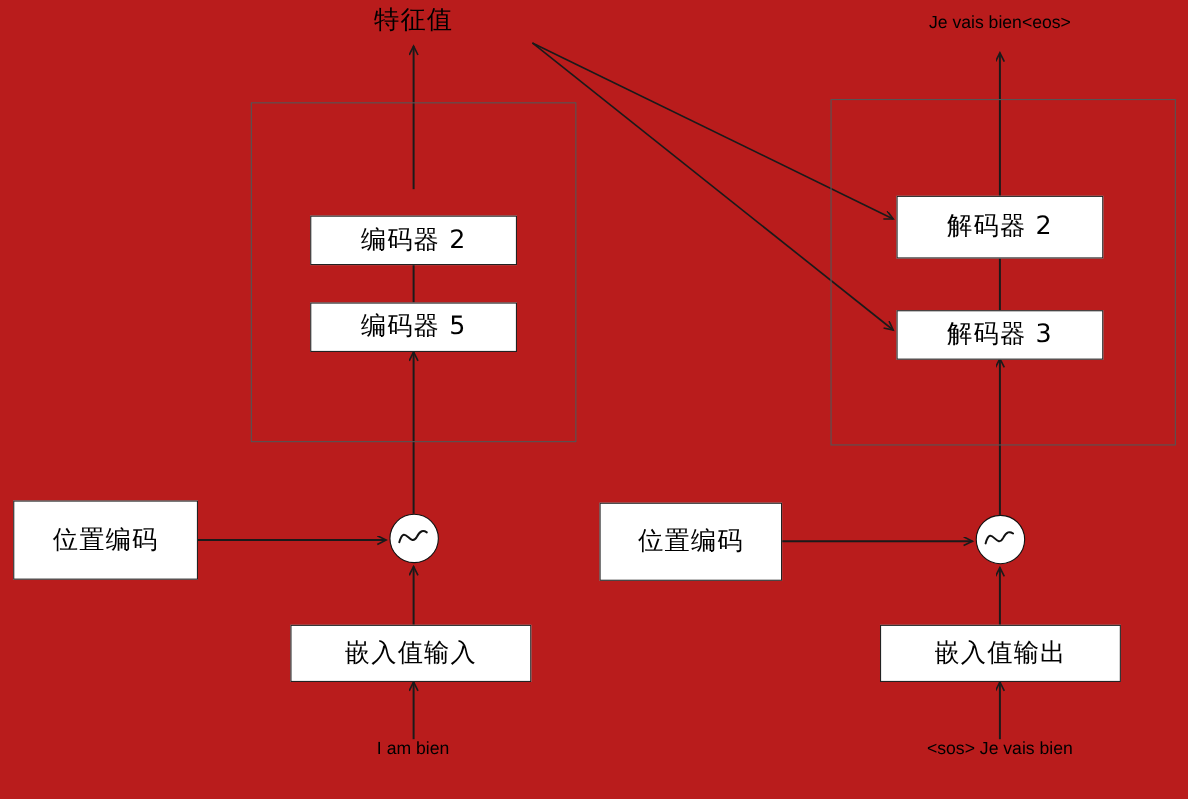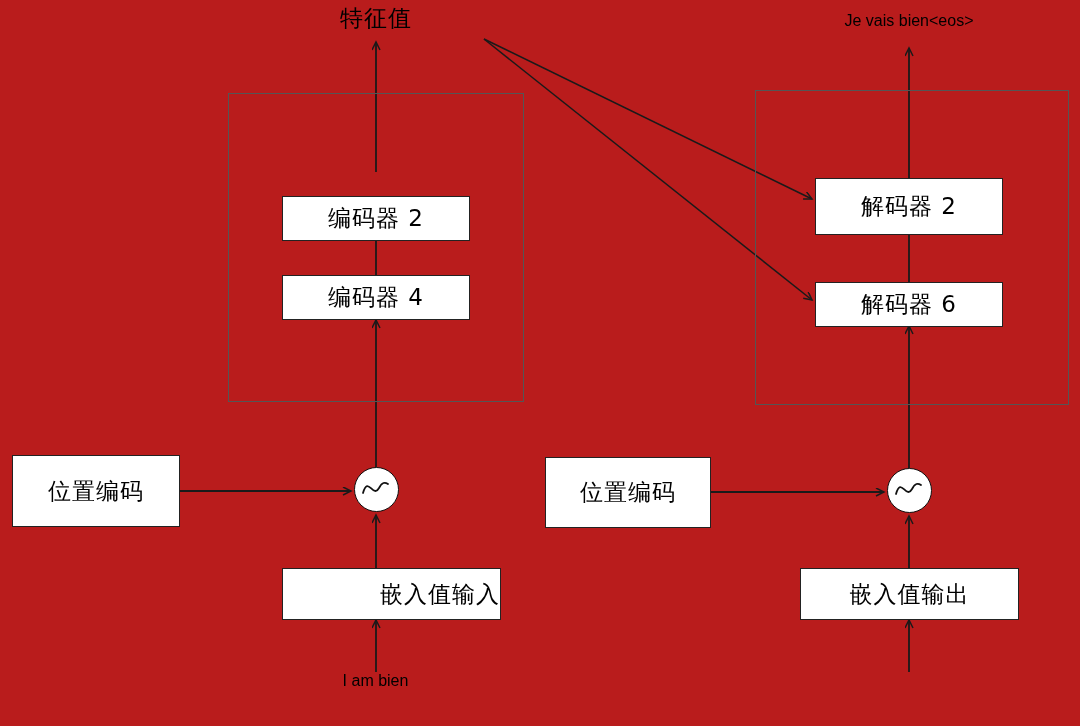--- a/index.html
+++ b/index.html
@@ -109,59 +109,60 @@
 
   <div class="free-label cjk" style="left:316px; top:6px; width:120px;">特征值</div>
 
   <div class="group-box" style="left:228px; top:93px; width:296px; height:309px;"></div>
 
   <div class="node cjk" style="left:282px; top:172px; width:188px; height:45px;margin-top:24px;">
     <span>编码器 2</span>
   </div>
 
   <div class="node cjk" style="left:282px; top:275px; width:188px; height:45px;">
-    <span>编码器 4</span>
+    <span>编码器 5</span>
   </div>
 
   <div class="node cjk" style="left:12px; top:455px; width:168px; height:72px;">
     <span>位置编码</span>
   </div>
 
   <div class="circle-node" style="left:354px; top:467px; width:45px; height:45px;">
     <svg width="41" height="41" viewBox="0 0 41 41">
       <path d="M8,25 C13,7 18,31 24,20 C27,14 30,14 33,16" fill="none" stroke="#111111" stroke-width="1.8" stroke-linecap="round"></path>
     </svg>
   </div>
 
-  <div class="node cjk" style="left:282px; top:568px; width:219px; height:52px;justify-content:flex-end;">
+  <div class="node cjk" style="left:264px; top:568px; width:219px; height:52px;">
     <span>嵌入值输入</span>
   </div>
 
   <div class="free-label latin" style="left:266px; top:672px; width:219px;">I am bien</div>
 
   <div class="free-label latin" style="left:784px; top:12px; width:250px;">Je vais bien&lt;eos&gt;</div>
 
   <div class="group-box" style="left:755px; top:90px; width:314px; height:315px;"></div>
 
   <div class="node cjk" style="left:815px; top:178px; width:188px; height:57px;">
     <span>解码器 2</span>
   </div>
 
   <div class="node cjk" style="left:815px; top:282px; width:188px; height:45px;">
-    <span>解码器 6</span>
+    <span>解码器 3</span>
   </div>
 
   <div class="node cjk" style="left:545px; top:457px; width:166px; height:71px;">
     <span>位置编码</span>
   </div>
 
   <div class="circle-node" style="left:887px; top:468px; width:45px; height:45px;">
     <svg width="41" height="41" viewBox="0 0 41 41">
       <path d="M8,25 C13,7 18,31 24,20 C27,14 30,14 33,16" fill="none" stroke="#111111" stroke-width="1.8" stroke-linecap="round"></path>
     </svg>
   </div>
 
   <div class="node cjk" style="left:800px; top:568px; width:219px; height:52px;align-items:center;">
     <span>嵌入值输出</span>
   </div>
 
+  <div class="free-label latin" style="left:759px; top:672px; width:300px;">&lt;sos&gt; Je vais bien</div>
 
 </div>
 
 </body></html>

